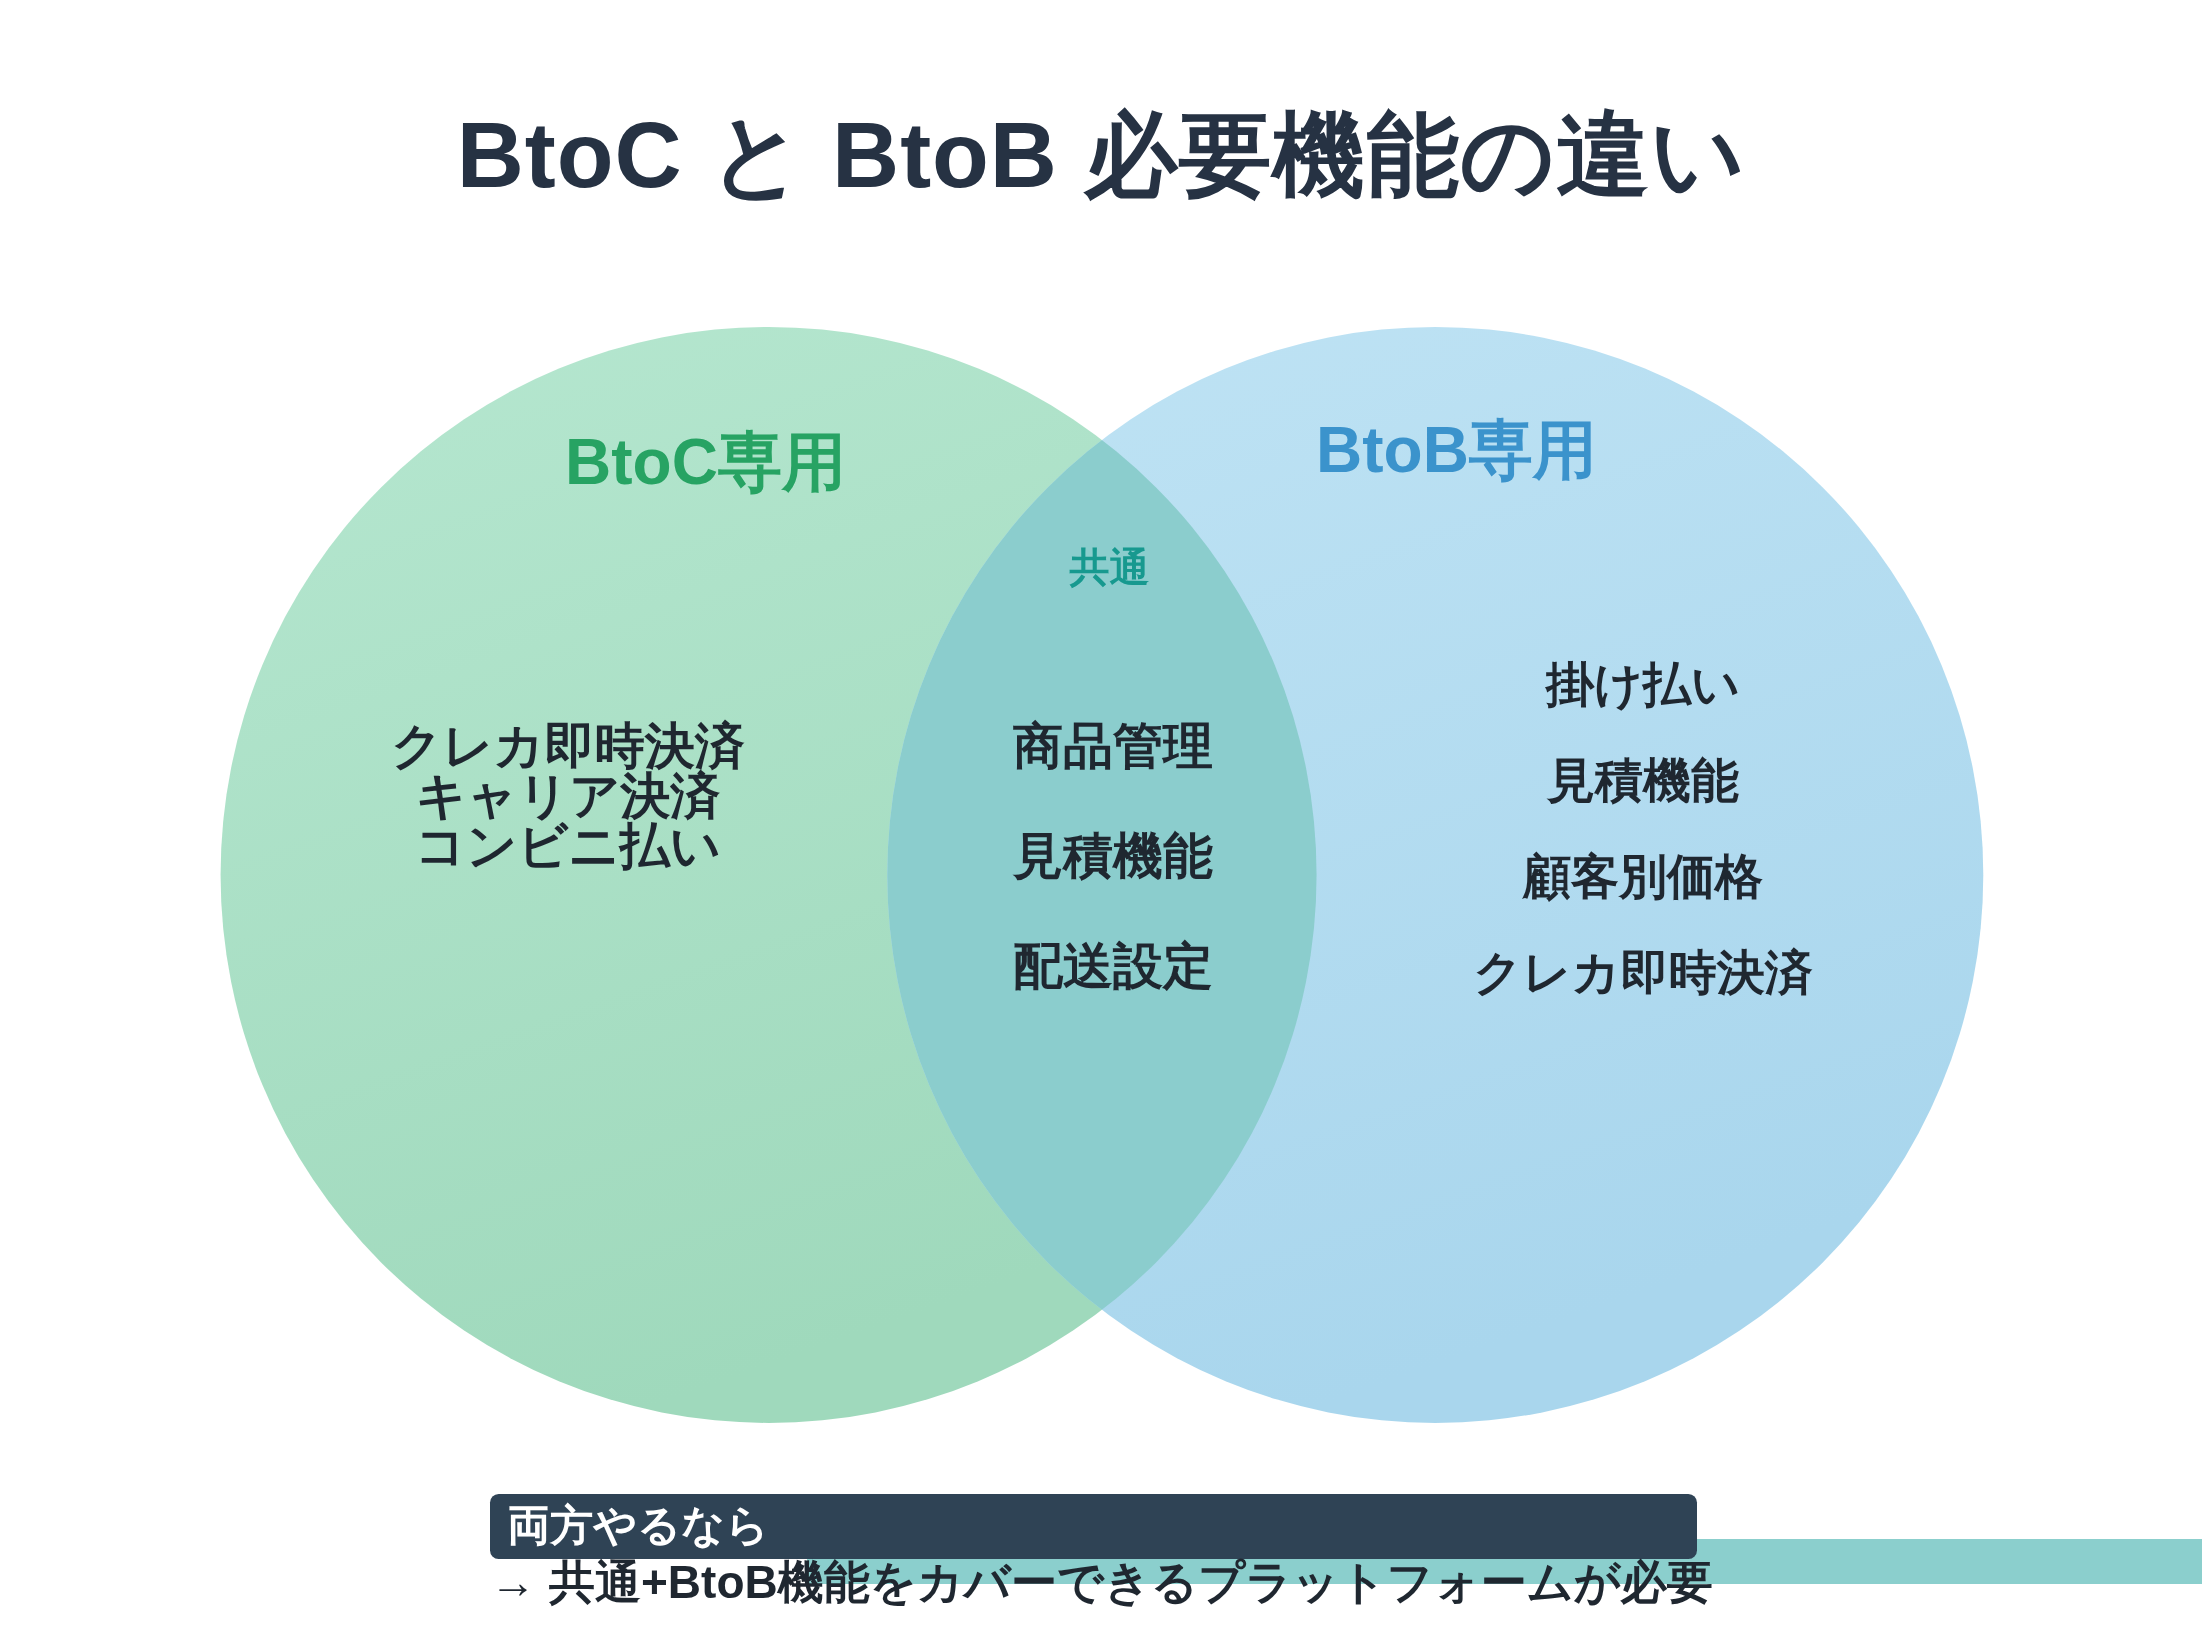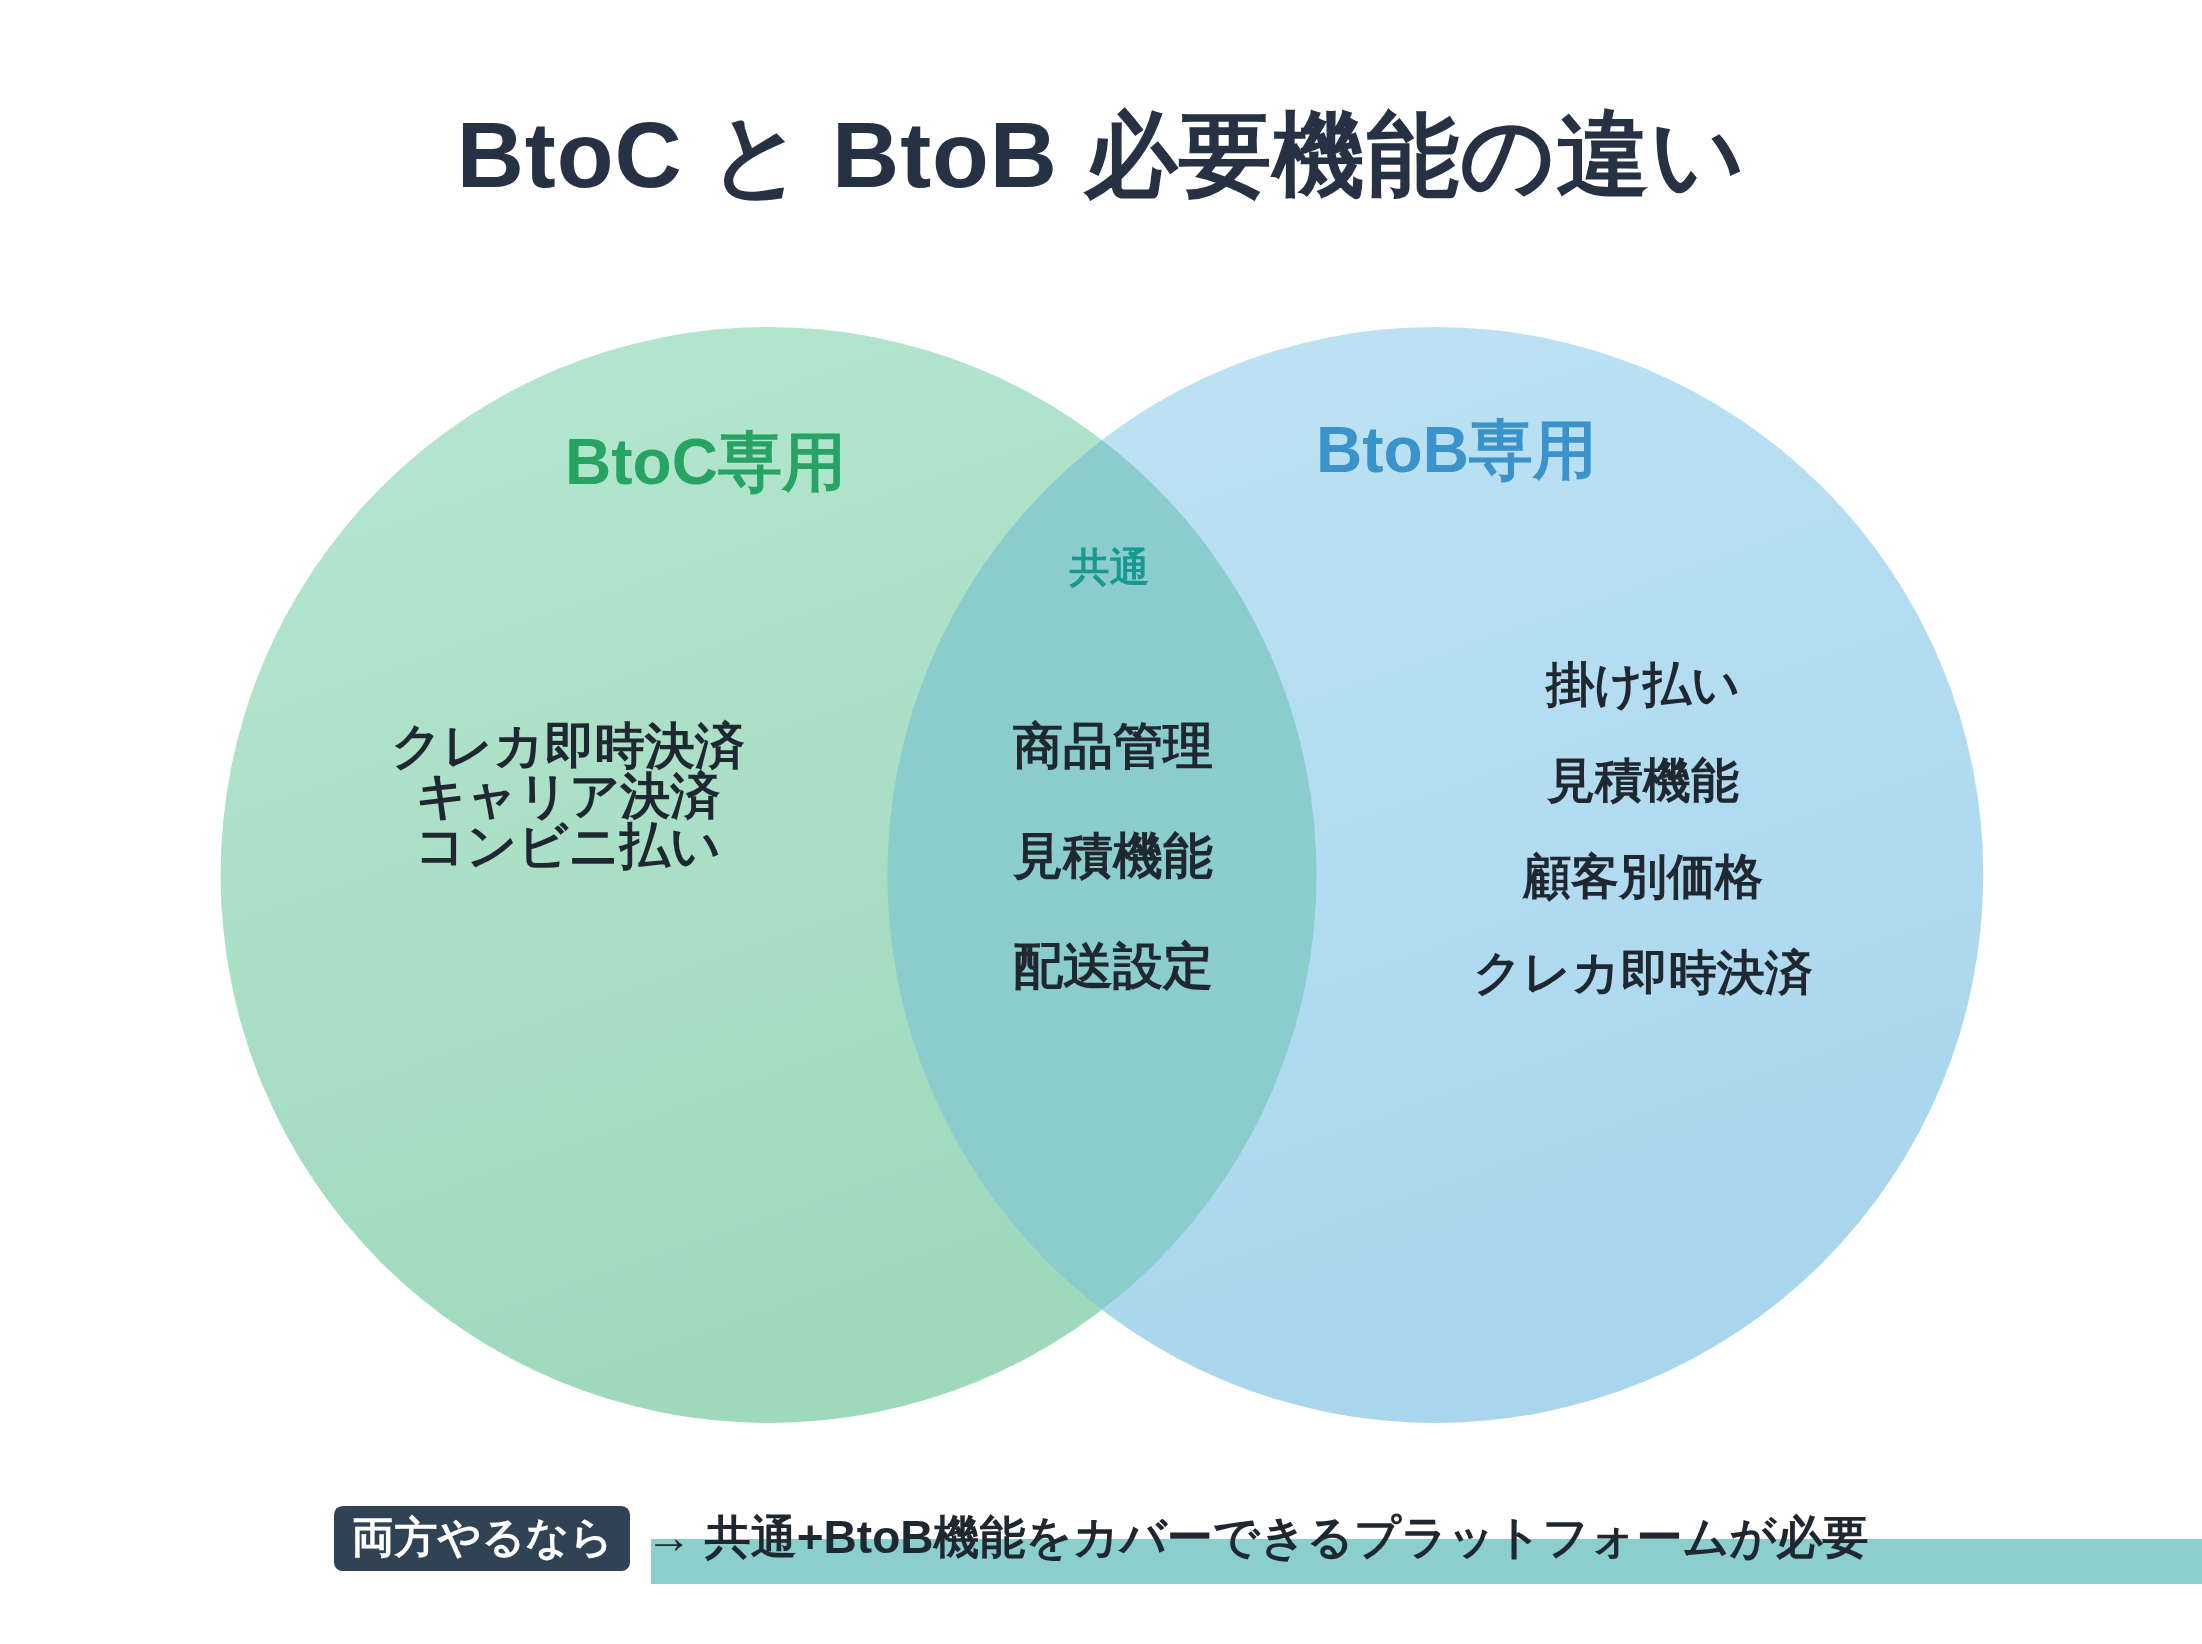--- a/index.html
+++ b/index.html
@@ -121,22 +121,22 @@
     left: 0;
     top: 1494px;
     width: 2203px;
     display: flex;
     justify-content: center;
     align-items: stretch;
   }
   .footer-inner {
     position: relative;
     display: flex;
-    align-items: center;
     height: 89px;
+    flex-direction: column;
   }
   .footer-highlight {
     position: absolute;
     left: 317px;
     top: 45px;
     width: 1576px;
     height: 45px;
     background: #8bcfcd;
     z-index: 0;
   }

